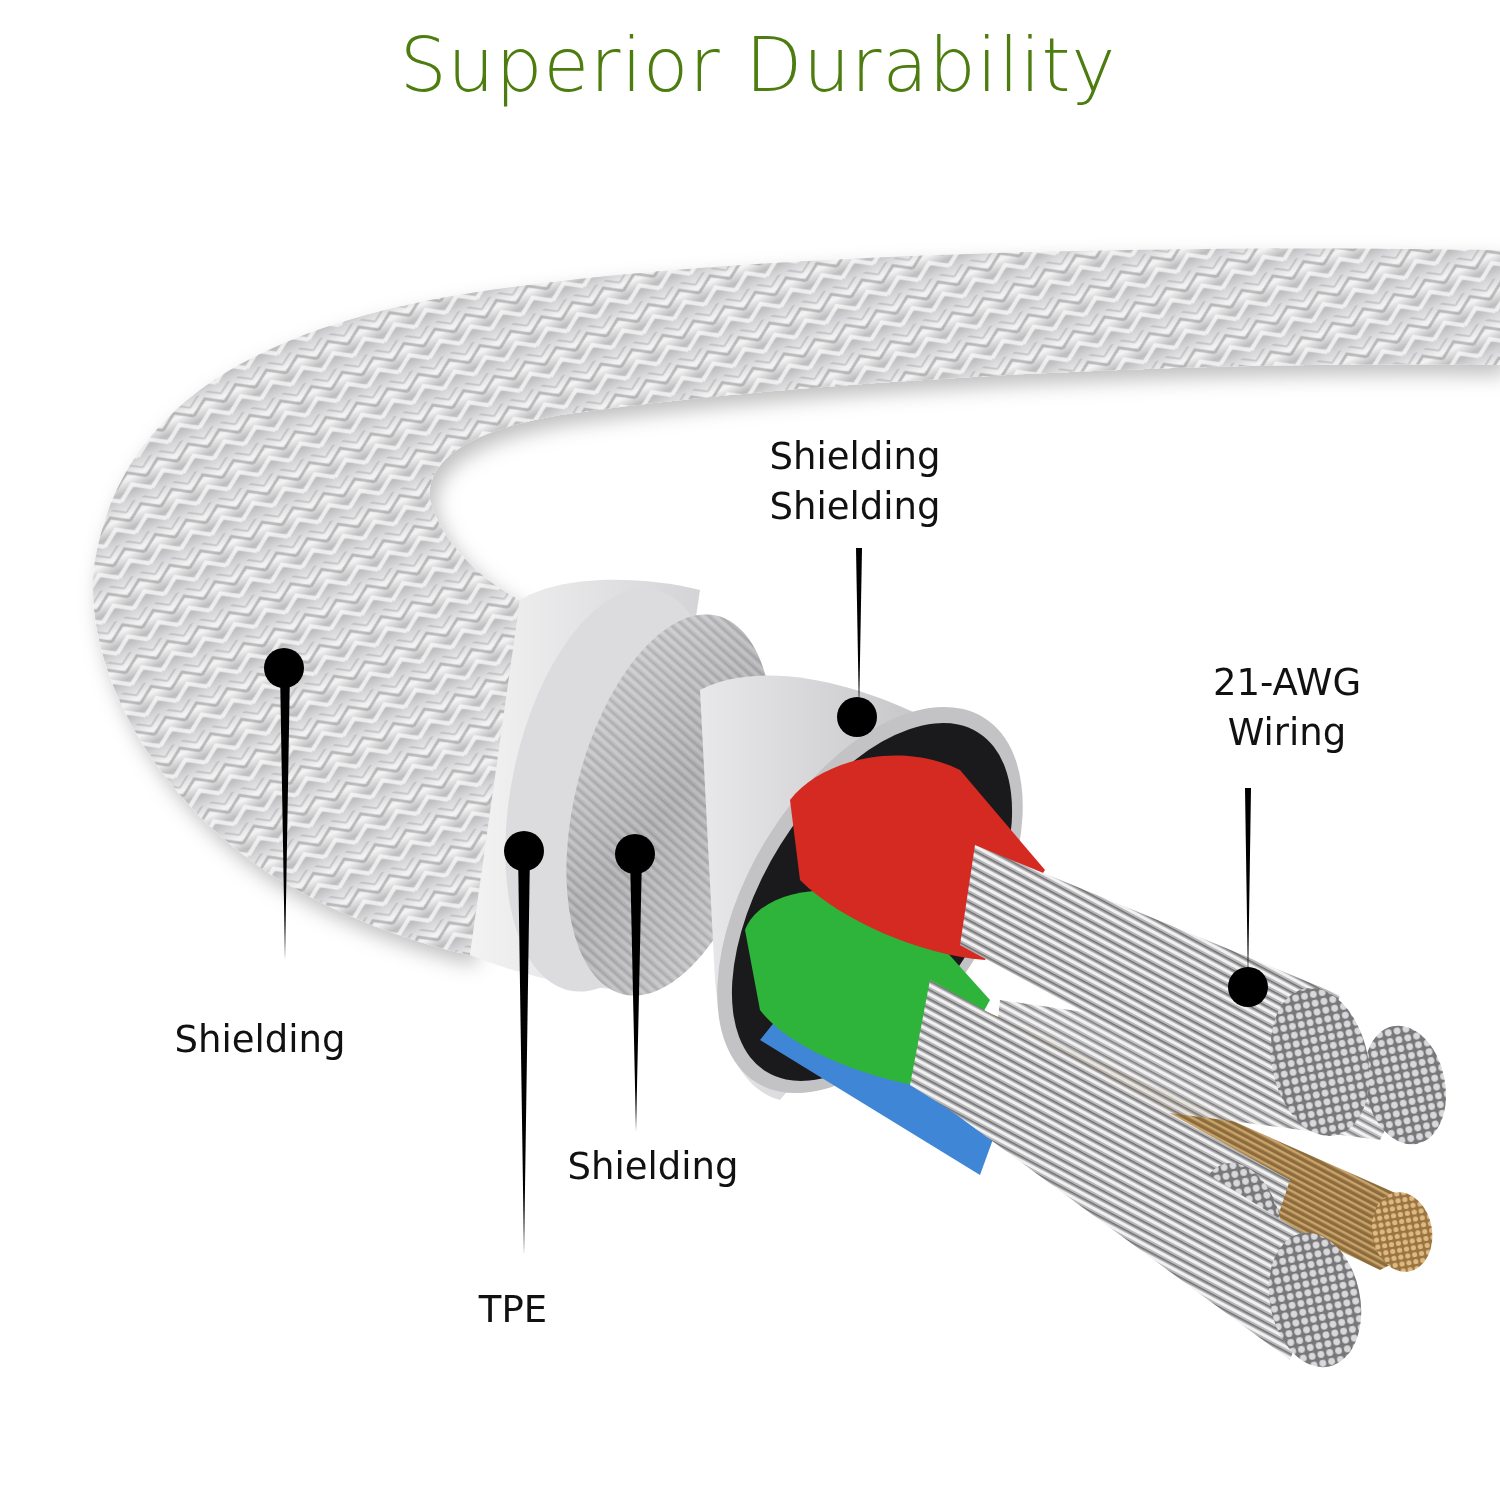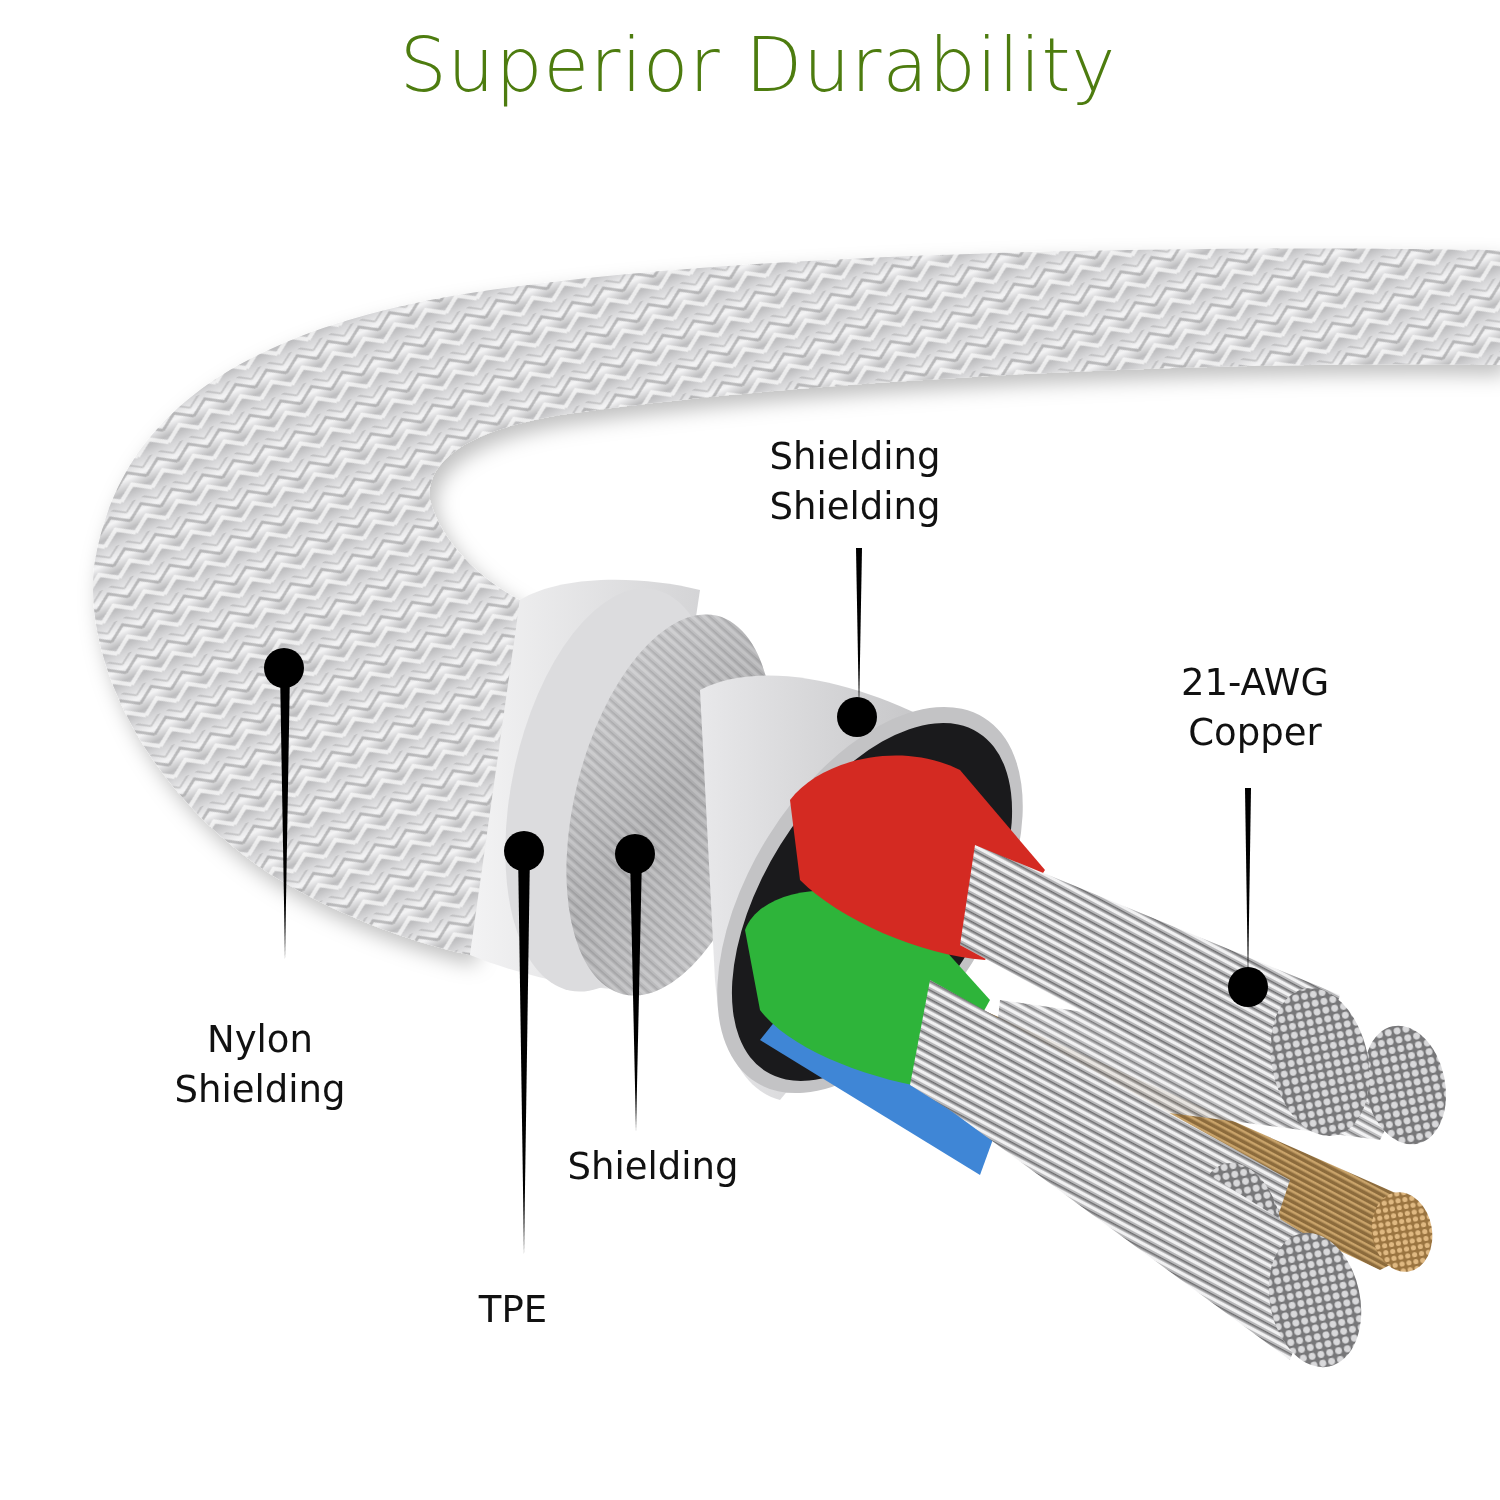--- a/index.html
+++ b/index.html
@@ -137,29 +137,28 @@
       <circle cx="857" cy="717" r="20" fill="#000"></circle>
     </g>
     <g>
       <polygon points="1245,788 1251,788 1248,985" fill="#000"></polygon>
       <circle cx="1248" cy="987" r="20" fill="#000"></circle>
     </g>
   </g>
 </svg>
 
 <div class="label" style="left:160px; top:1015px; width:200px;">
-  <span>Nylon</span>
   <span>Shielding</span>
 </div>
 <div class="label" style="left:408px; top:1285px; width:210px;">
   <span>TPE</span>
 </div>
 <div class="label" style="left:548px; top:1142px; width:210px;">
   <span>Shielding</span>
 </div>
 <div class="label" style="left:735px; top:432px; width:240px;">
   <span>Shielding</span>
   <span>Shielding</span>
 </div>
-<div class="label" style="left:1150px; top:658px; width:210px;">
+<div class="label" style="left:1182px; top:658px; width:210px;">
   <span>21-AWG</span>
-  <span>Copper</span>
+  <span>Wiring</span>
 </div>
 
 </body></html>

